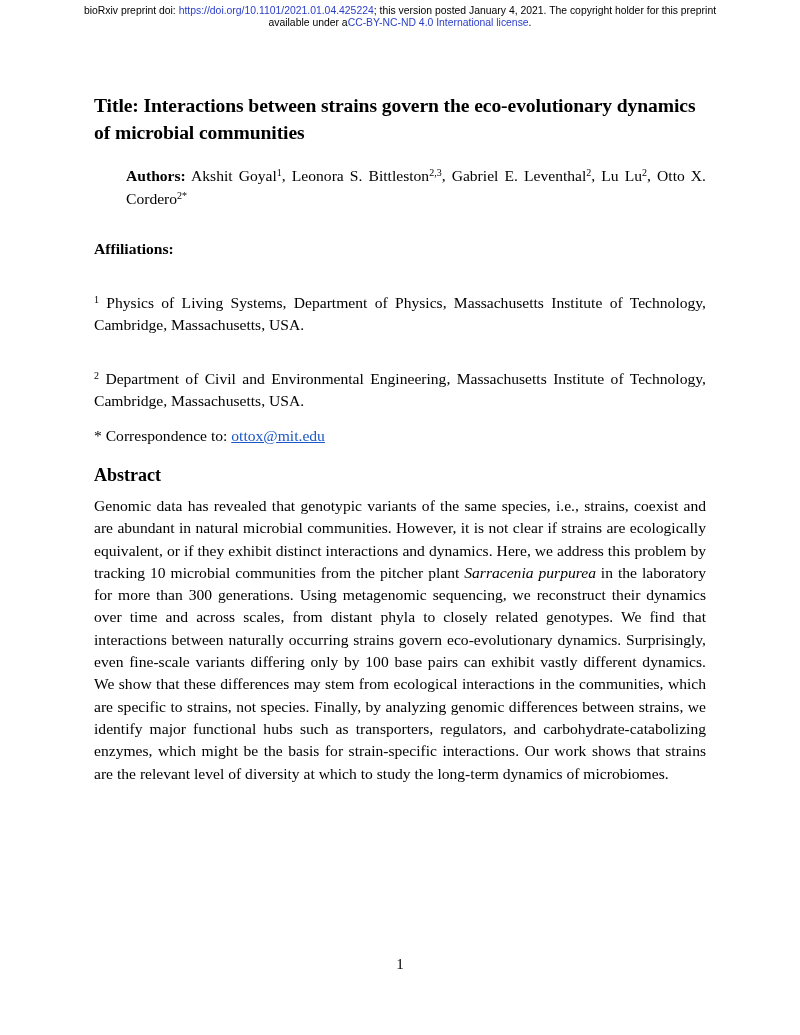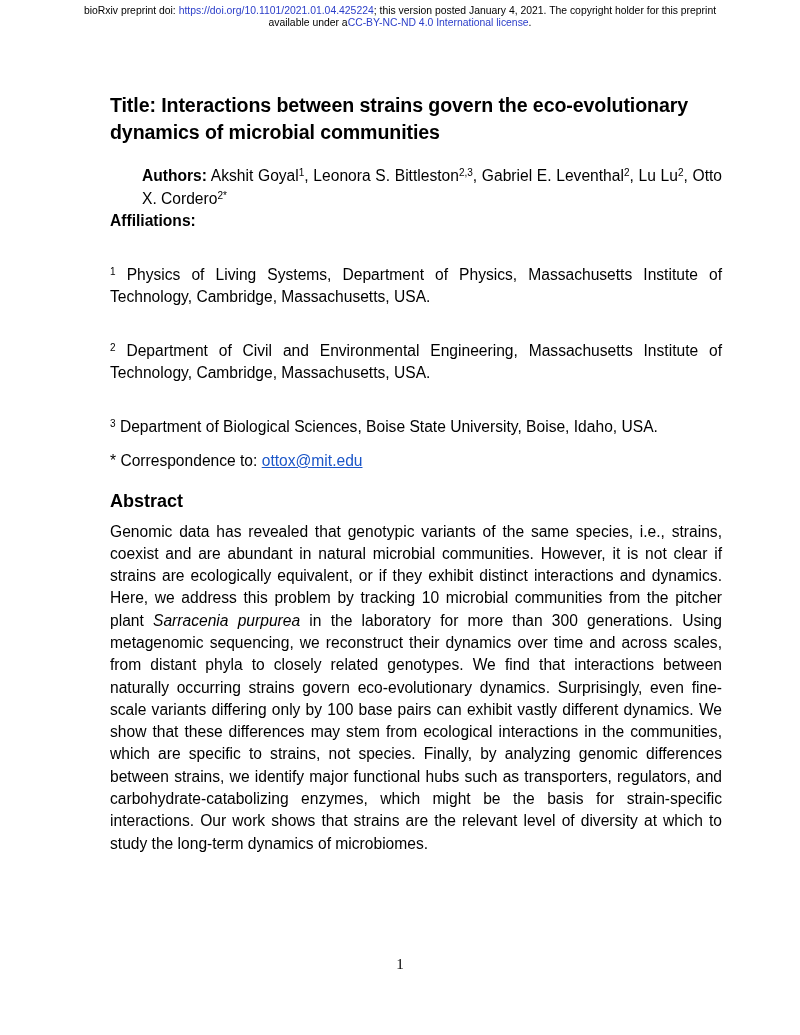--- a/index.html
+++ b/index.html
@@ -4,31 +4,31 @@
   <style>
     html, body { margin: 0; padding: 0; background: #ffffff; }
     body { width: 800px; height: 1035px; position: relative; overflow: hidden; color: #000; }
     .header {
       position: absolute; top: 5px; left: 0; width: 800px;
       text-align: center; font-family: "Liberation Sans", sans-serif;
       font-size: 10.4px; line-height: 12px; color: #000;
     }
     .header a { color: #2a3dc9; text-decoration: none; text-align: center; }
     .page {
-      position: absolute; left: 110px; top: 92px; width: 612px;
-      font-family: Liberation Sans, sans-serif; font-size: 15.6px; line-height: 22.5px;
+      position: absolute; left: 94px; top: 92px; width: 612px;
+      font-family: Liberation Serif, serif; font-size: 15.6px; line-height: 22.5px;
     }
     .title {
       font-weight: bold; font-size: 19.6px; line-height: 27px; margin: 0;
       letter-spacing: -0.1px;
     }
     .authors { margin-top: 19px; text-align: justify; margin-left: 32px; }
     .bold { font-weight: bold; }
     sup { font-size: 10px; line-height: 0; vertical-align: 5px; }
-    .aff-head { margin-top: 0; font-weight: bold; }
+    .aff-head { margin-top: 28px; font-weight: bold; }
     .aff { margin-top: 31px; text-align: justify; }
     .corr { margin-top: 12px; }
     .corr a { color: #1b56c8; text-decoration: underline; }
     .abstract-head { margin-top: 16px; font-weight: bold; font-size: 18px; line-height: 24px; }
     .abstract {
       margin-top: 8px; text-align: justify; line-height: 22.3px;
     }
     .abstract i { font-style: italic; }
     .pagenum {
       position: absolute; top: 956px; left: 0; width: 800px; text-align: center;
@@ -64,24 +64,20 @@
   <div class="aff-head">Affiliations:</div>
 
   <div class="aff">
     <sup>1</sup>
     <span>Physics of Living Systems, Department of Physics, Massachusetts Institute of Technology, Cambridge, Massachusetts, USA.</span>
   </div>
   <div class="aff">
     <sup>2</sup>
     <span>Department of Civil and Environmental Engineering, Massachusetts Institute of Technology, Cambridge, Massachusetts, USA.</span>
   </div>
-  <div class="aff">
-    <sup>3</sup>
-    <span>Department of Biological Sciences, Boise State University, Boise, Idaho, USA.</span>
-  </div>
 
   <div class="corr">
     <span>* Correspondence to: </span><a>ottox@mit.edu</a>
   </div>
 
   <div class="abstract-head">Abstract</div>
   <div class="abstract"><span>Genomic data has revealed that genotypic variants of the same species, i.e., strains, coexist and are abundant in natural microbial communities. However, it is not clear if strains are ecologically equivalent, or if they exhibit distinct interactions and dynamics. Here, we address this problem by tracking 10 microbial communities from the pitcher plant </span><i>Sarracenia purpurea</i><span> in the laboratory for more than 300 generations. Using metagenomic sequencing, we reconstruct their dynamics over time and across scales, from distant phyla to closely related genotypes. We find that interactions between naturally occurring strains govern eco-evolutionary dynamics. Surprisingly, even fine-scale variants differing only by 100 base pairs can exhibit vastly different dynamics. We show that these differences may stem from ecological interactions in the communities, which are specific to strains, not species. Finally, by analyzing genomic differences between strains, we identify major functional hubs such as transporters, regulators, and carbohydrate-catabolizing enzymes, which might be the basis for strain-specific interactions. Our work shows that strains are the relevant level of diversity at which to study the long-term dynamics of microbiomes.</span></div>
 </div>
 
 <div class="pagenum">1</div>

